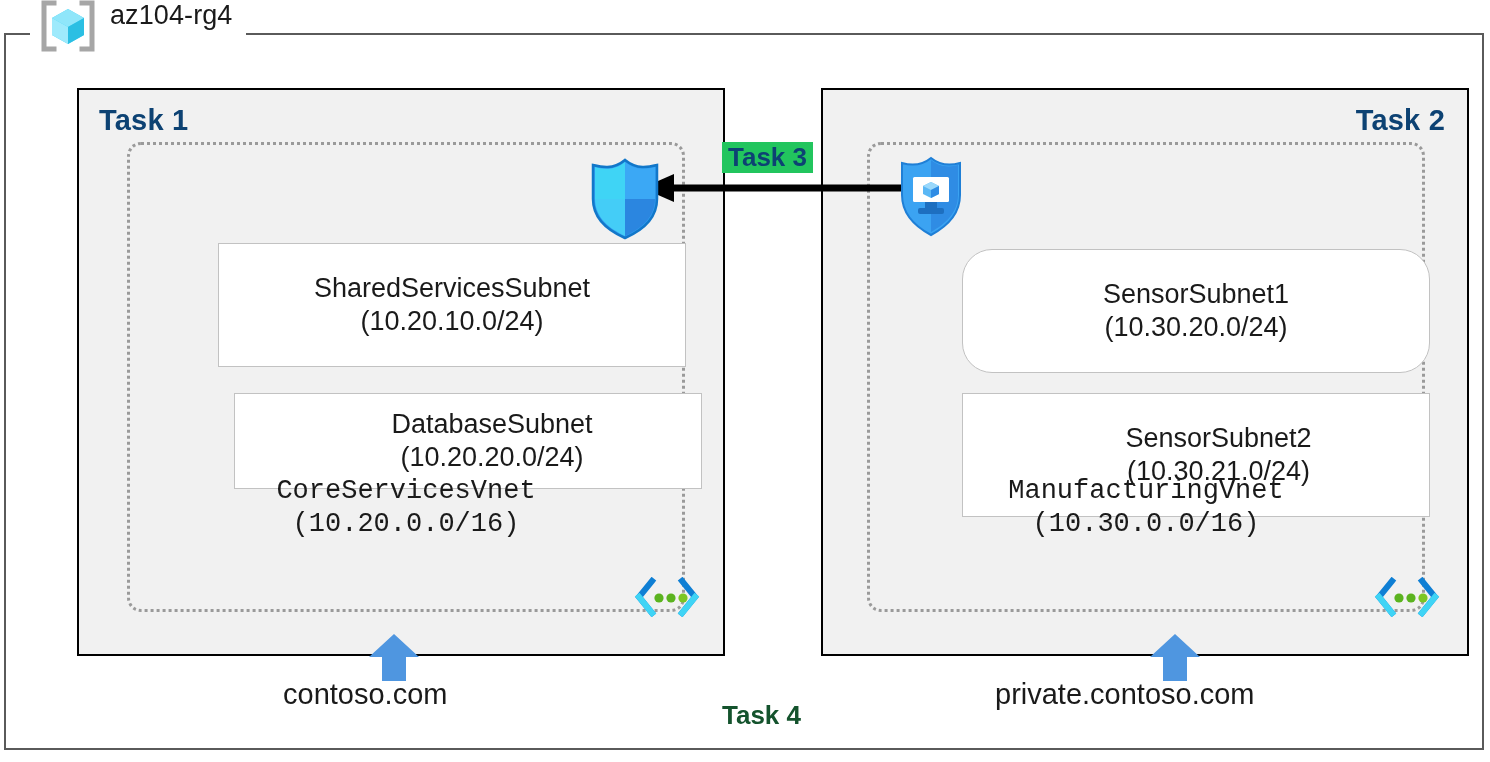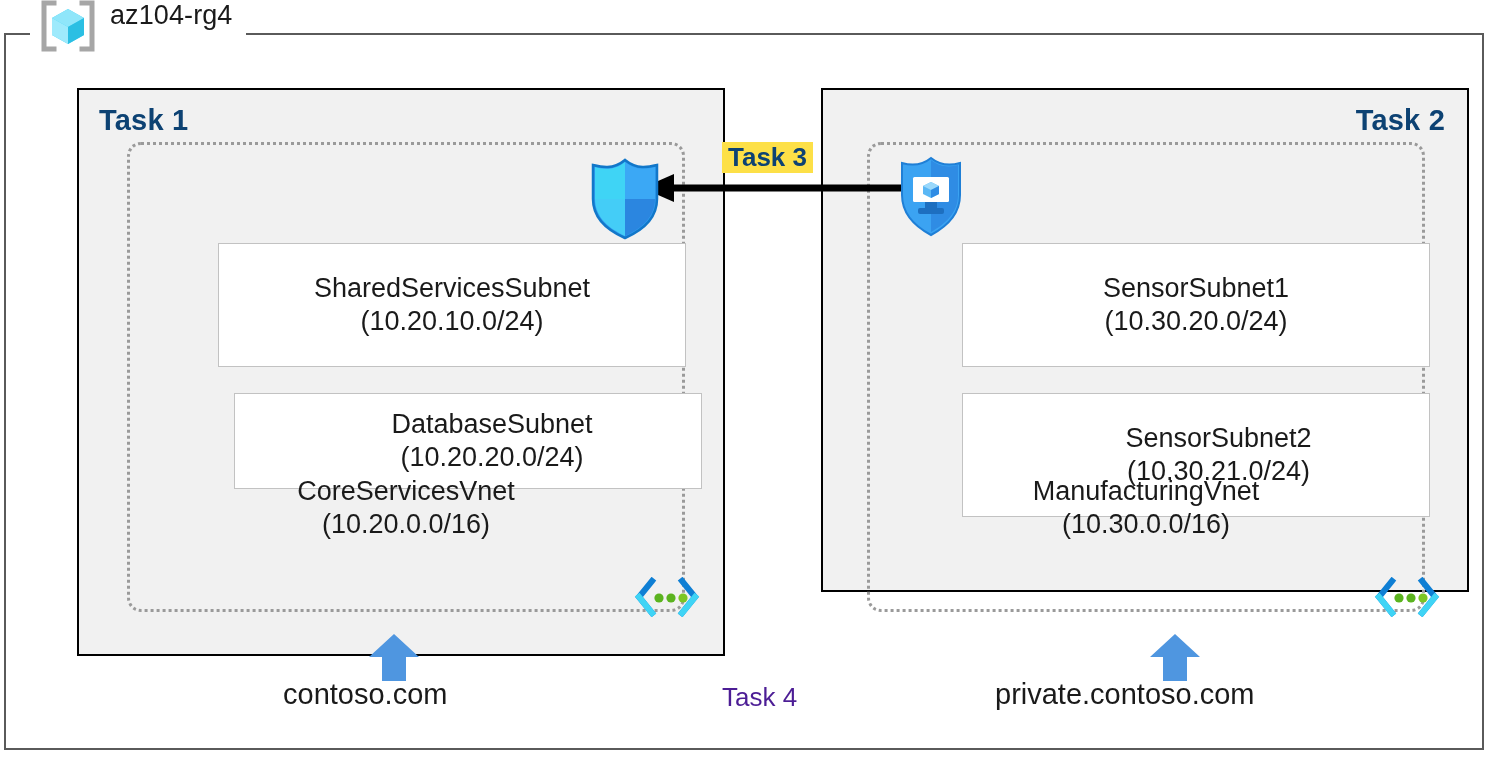--- a/index.html
+++ b/index.html
@@ -12,71 +12,71 @@
   .rg-header{position:absolute;left:30px;top:0px;height:66px;display:flex;align-items:flex-start;
              gap:14px;background:#ffffff;padding:0 14px 0 10px;z-index:5;}
   .rg-title{font-size:27px;color:#1a1a1a;white-space:nowrap;letter-spacing:.1px;}
 
   
   .rg-icon{position:relative;width:56px;height:52px;flex:0 0 auto;}
 
   
   .panel{position:absolute;background:#f1f1f1;border:2px solid #000000;box-sizing:border-box;}
   #panel-1{left:77px;top:88px;width:648px;height:568px;}
-  #panel-2{left:821px;top:88px;width:648px;height:504px;}
+  #panel-2{left:821px;top:88px;width:648px;height:568px;}
 
   .panel-label{position:absolute;top:14px;font-size:29px;font-weight:bold;color:#0d4273;
                letter-spacing:.2px;}
   #panel-1 .panel-label{left:20px;}
   #panel-2 .panel-label{right:22px;}
 
   
   .vnet{position:absolute;border:3px dotted #9a9a9a;border-radius:14px;box-sizing:border-box;
         background:transparent;}
   #vnet-1{left:48px;top:52px;width:558px;height:470px;}
   #vnet-2{left:44px;top:52px;width:558px;height:470px;}
 
   .vnet-caption{position:absolute;left:0;right:0;text-align:center;font-size:27px;color:#1a1a1a;
-                line-height:1.24;}
+                line-height:1.24;font-family:Liberation Mono, monospace;}
   #vnet-1 .vnet-caption{top:330px;}
   #vnet-2 .vnet-caption{top:330px;}
 
   
   .vnet-badge{position:absolute;width:66px;height:40px;}
   #vnet-1 .vnet-badge{right:-18px;bottom:-8px;}
   #vnet-2 .vnet-badge{right:-18px;bottom:-8px;}
 
   
   .subnet{position:absolute;background:#ffffff;border:1.5px solid #c2c2c2;box-sizing:border-box;
           display:flex;flex-direction:column;align-items:center;justify-content:center;}
   .subnet .line{font-size:27px;color:#1a1a1a;line-height:1.24;white-space:nowrap;}
   #subnet-ss{left:88px;top:98px;width:468px;height:124px;}
   #subnet-db{left:104px;top:248px;width:468px;height:96px;padding-left:48px;}
-  #subnet-s1{left:92px;top:98px;width:468px;height:124px;}
+  #subnet-s1{left:92px;top:104px;width:468px;height:124px;border-radius:30px;}
   #subnet-s2{left:92px;top:248px;width:468px;height:124px;padding-left:45px;}
 
   
   .sec-icon{position:absolute;z-index:6;}
   #nsg-icon{left:585px;top:157px;width:80px;height:84px;}
   #bastion-icon{left:897px;top:155px;width:68px;height:86px;}
 
   
   #peer-arrow{position:absolute;left:640px;top:168px;width:272px;height:40px;z-index:4;}
   #task3-label{position:absolute;left:722px;top:142px;font-size:26px;font-weight:bold;
-               color:#0d4273;background:#fde047;padding:0 6px;z-index:7;}
+               color:#0d4273;background:#22c55e;padding:0 6px;z-index:7;}
 
   
   .dns-arrow{position:absolute;width:54px;height:48px;z-index:3;}
   #dns-arrow-1{left:367px;top:633px;}
   #dns-arrow-2{left:1148px;top:633px;}
   .dns-label{position:absolute;font-size:29px;color:#1a1a1a;white-space:nowrap;}
   #dns-label-1{left:283px;top:678px;}
   #dns-label-2{left:995px;top:678px;}
-  #task4-label{position:absolute;left:722px;top:682px;font-size:26px;font-weight:normal;
-               color:#4c1d95;}
+  #task4-label{position:absolute;left:722px;top:700px;font-size:26px;font-weight:bold;
+               color:#14532d;}
 </style>
 </head>
 <body>
 
 <div id="canvas">
 
   <div class="rg-frame"></div>
 
   <div class="rg-header">
     <span class="rg-icon">

